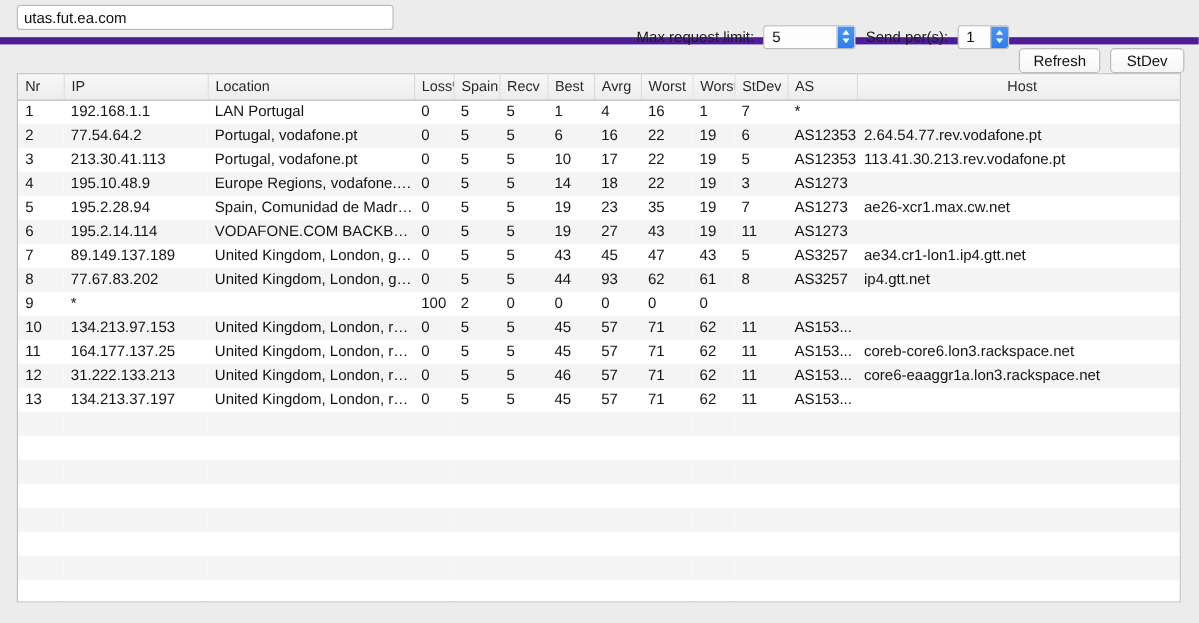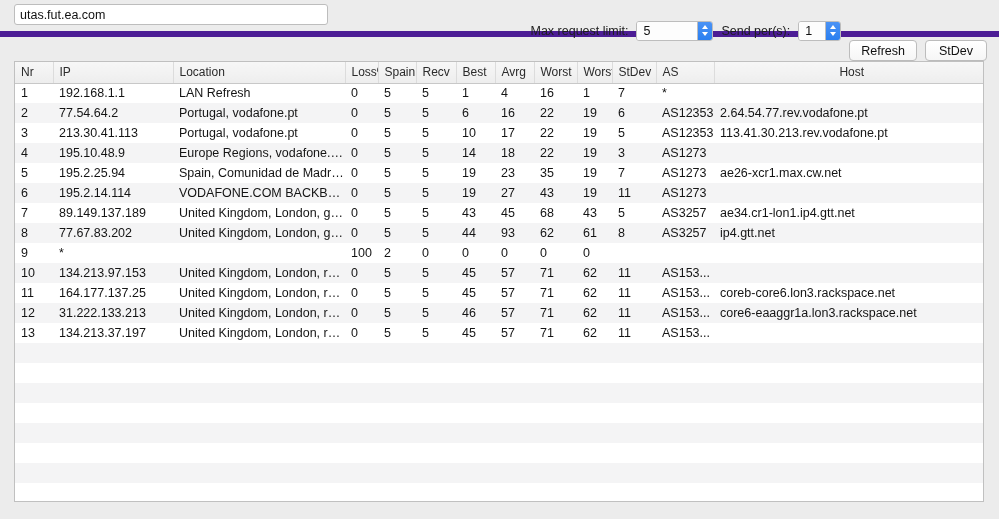--- a/index.html
+++ b/index.html
@@ -266,21 +266,21 @@
           <th>Worst</th>
           <th>StDev</th>
           <th>AS</th>
           <th>Host</th>
         </tr>
       </thead>
       <tbody id="table-body">
           <tr class="odd">
             <td>1</td>
             <td>192.168.1.1</td>
-            <td>LAN Refresh</td>
+            <td>LAN Portugal</td>
             <td>0</td>
             <td>5</td>
             <td>5</td>
             <td>1</td>
             <td>4</td>
             <td>16</td>
             <td>1</td>
             <td>7</td>
             <td>*</td>
             <td></td>
@@ -325,21 +325,21 @@
             <td>14</td>
             <td>18</td>
             <td>22</td>
             <td>19</td>
             <td>3</td>
             <td>AS1273</td>
             <td></td>
           </tr>
           <tr class="odd">
             <td>5</td>
-            <td>195.2.25.94</td>
+            <td>195.2.28.94</td>
             <td>Spain, Comunidad de Madrid,...</td>
             <td>0</td>
             <td>5</td>
             <td>5</td>
             <td>19</td>
             <td>23</td>
             <td>35</td>
             <td>19</td>
             <td>7</td>
             <td>AS1273</td>
@@ -362,21 +362,21 @@
           </tr>
           <tr class="odd">
             <td>7</td>
             <td>89.149.137.189</td>
             <td>United Kingdom, London, gtt....</td>
             <td>0</td>
             <td>5</td>
             <td>5</td>
             <td>43</td>
             <td>45</td>
-            <td>68</td>
+            <td>47</td>
             <td>43</td>
             <td>5</td>
             <td>AS3257</td>
             <td>ae34.cr1-lon1.ip4.gtt.net</td>
           </tr>
           <tr class="even">
             <td>8</td>
             <td>77.67.83.202</td>
             <td>United Kingdom, London, gtt....</td>
             <td>0</td>

